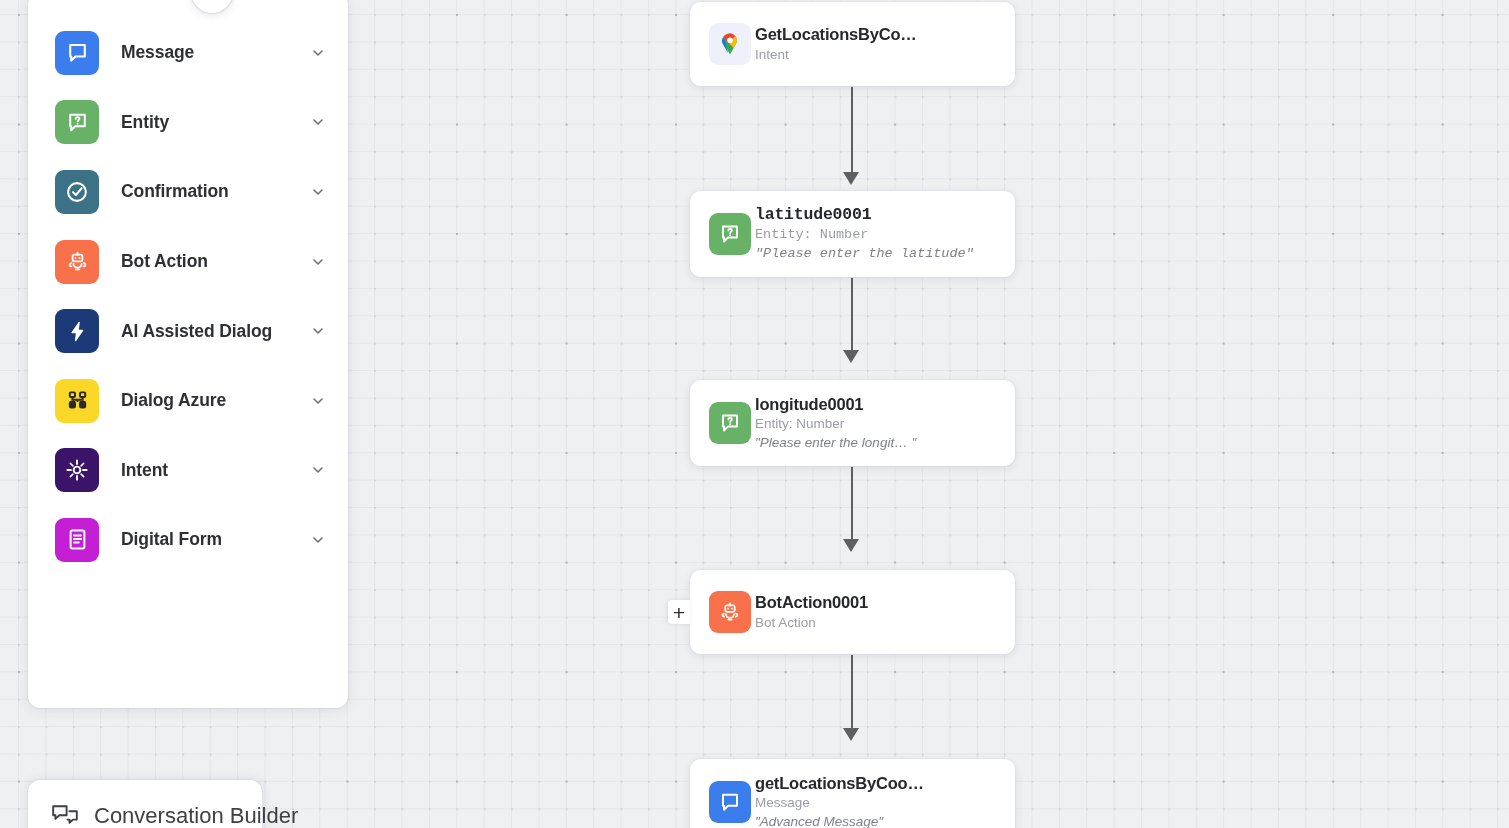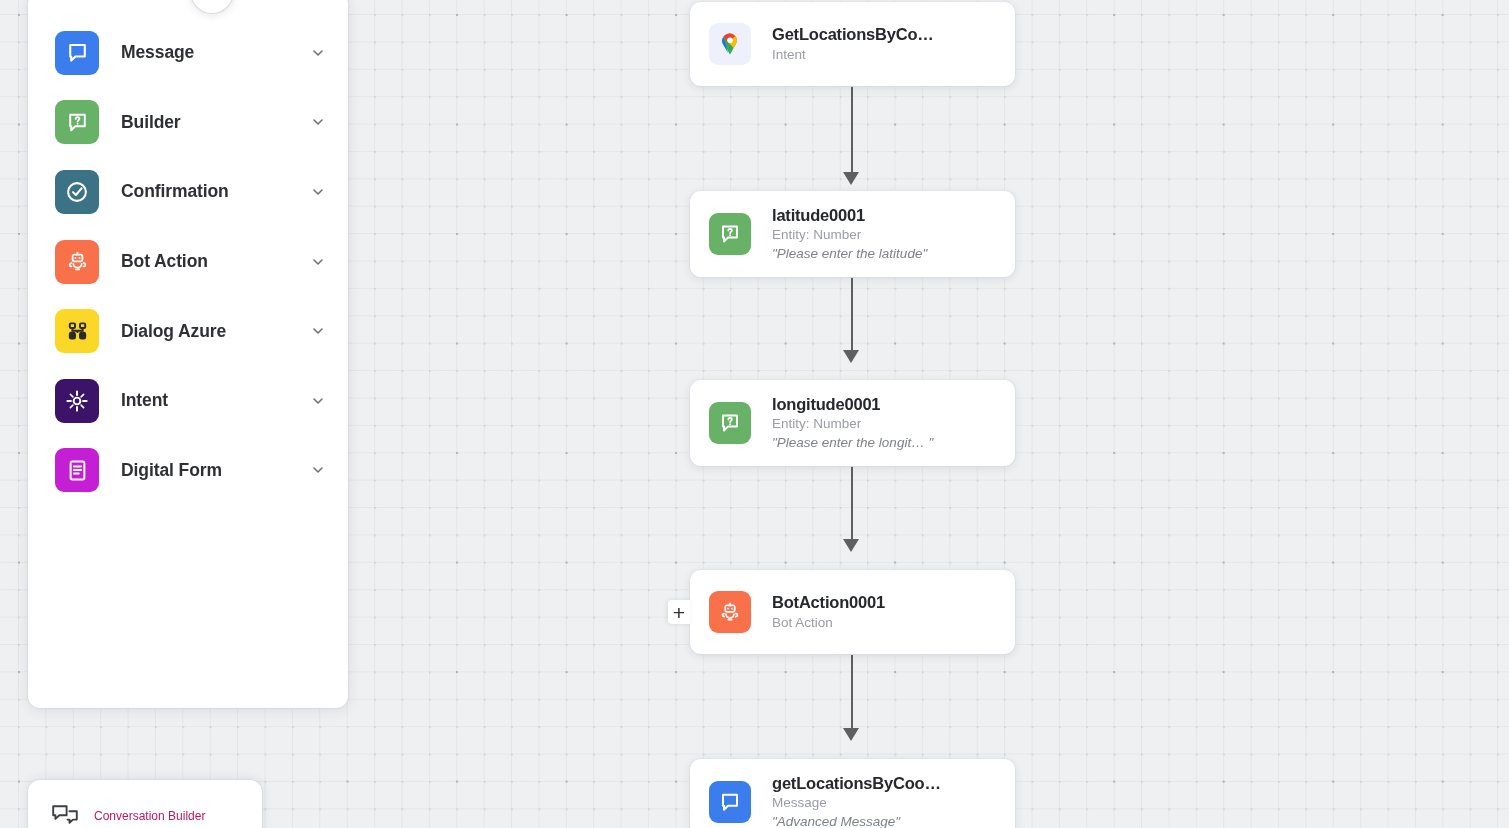--- a/index.html
+++ b/index.html
@@ -84,23 +84,23 @@
     background: #fff;
     border-radius: 12px;
     box-shadow: 0 -1px 12px rgba(30,35,60,.10), 0 0 0 1px rgba(228,230,234,.8);
     display: flex; align-items: center;
     padding-left: 22px;
     z-index: 8;
     cursor: pointer;
   }
   #conv-builder .cb-label {
     margin-left: 14px;
-    font-size: 12px;
+    font-size: 22px;
     font-weight: 400;
-    color: #be185d;
+    color: #404040;
     white-space: nowrap;
   }
 
   
   .node {
     position: absolute;
     left: 690px;
     width: 325px;
     background: #fff;
     border-radius: 11px;
@@ -108,21 +108,21 @@
     display: flex; align-items: center;
     padding-left: 19px;
     cursor: pointer;
   }
   .node-icon {
     width: 42px; height: 42px;
     border-radius: 9px;
     flex: 0 0 42px;
     display: flex; align-items: center; justify-content: center;
   }
-  .node-text { margin-left: 21px; min-width: 0; }
+  .node-text { margin-left: 4px; min-width: 0; }
   .node-title {
     font-size: 16.5px; font-weight: 700; color: #27282c;
     letter-spacing: -.2px; line-height: 1.25;
     white-space: nowrap;
   }
   .node-sub {
     font-size: 13.5px; color: #9a9da3; line-height: 1.3; margin-top: 1px;
     white-space: nowrap;
   }
   .node-prompt {
@@ -176,21 +176,21 @@
         <path d="M5.9 5.2c-.8 1.1-1.3 2.4-1.3 3.9 0 1.1.3 2.1.8 3l4.9 8.5-4.4-15.4z" fill="#1A73E8"></path>
         <circle cx="12" cy="8.6" r="2.6" fill="#FFFFFF"></circle>
       </svg>
     </div>
     <div class="node-text">
       <div class="node-title">GetLocationsByCo…</div>
       <div class="node-sub">Intent</div>
     </div>
   </div>
 
-  <div class="node" style="top:191px;height:86px;">
+  <div class="node" style="top:191px;height:86px;font-family:Liberation Mono, monospace;">
     <div class="node-icon" style="background:#68B268;">
       <svg width="24" height="24" viewBox="0 0 24 24" fill="none" stroke="#fff" stroke-width="1.9" stroke-linecap="round" stroke-linejoin="round">
         <path d="M5 4.5h14v11H10l-4 4v-4H5z"></path>
         <path d="M10.3 8.6c0-1 .8-1.7 1.8-1.7s1.8.7 1.8 1.6c0 1.4-1.8 1.4-1.8 2.7" stroke-width="1.7"></path>
         <circle cx="12.1" cy="13.2" r=".85" fill="#fff" stroke="none"></circle>
       </svg>
     </div>
     <div class="node-text">
       <div class="node-title">latitude0001</div>
       <div class="node-sub">Entity: Number</div>
@@ -262,21 +262,21 @@
       </div>
 
       <div class="pal-row">
         <div class="pal-icon" style="background:#68B268;">
           <svg width="25" height="25" viewBox="0 0 24 24" fill="none" stroke="#fff" stroke-width="1.9" stroke-linecap="round" stroke-linejoin="round">
             <path d="M5 4.5h14v11H10l-4 4v-4H5z"></path>
             <path d="M10.3 8.6c0-1 .8-1.7 1.8-1.7s1.8.7 1.8 1.6c0 1.4-1.8 1.4-1.8 2.7" stroke-width="1.7"></path>
             <circle cx="12.1" cy="13.2" r=".85" fill="#fff" stroke="none"></circle>
           </svg>
         </div>
-        <div class="pal-label">Builder</div>
+        <div class="pal-label">Entity</div>
         <svg class="pal-chev" viewBox="0 0 24 24" fill="none" stroke="currentColor" stroke-width="2.4" stroke-linecap="round" stroke-linejoin="round">
             <polyline points="6 9 12 15 18 9"></polyline>
           </svg>
       </div>
 
       <div class="pal-row">
         <div class="pal-icon" style="background:#3B7285;">
           <svg width="26" height="26" viewBox="0 0 24 24" fill="none" stroke="#fff" stroke-width="1.9" stroke-linecap="round" stroke-linejoin="round">
             <circle cx="12" cy="12" r="8.2"></circle>
             <polyline points="8.3 12.1 11 14.8 16.2 8.6"></polyline>
@@ -300,20 +300,31 @@
             <path d="M17.9 13.6c.9 0 1.6.7 1.6 1.5 0 .9-.7 1.6-1.6 1.6"></path>
             <path d="M10.4 19.6h3.2"></path>
           </svg>
         </div>
         <div class="pal-label">Bot Action</div>
         <svg class="pal-chev" viewBox="0 0 24 24" fill="none" stroke="currentColor" stroke-width="2.4" stroke-linecap="round" stroke-linejoin="round">
             <polyline points="6 9 12 15 18 9"></polyline>
           </svg>
       </div>
 
+      <div class="pal-row">
+        <div class="pal-icon" style="background:#1B3A77;">
+          <svg width="25" height="25" viewBox="0 0 24 24" fill="#fff" stroke="#fff" stroke-width="1.2" stroke-linejoin="round">
+            <path d="M13.6 3.2 6.8 13h4.3l-1 7.8L17 11h-4.4z"></path>
+          </svg>
+        </div>
+        <div class="pal-label">AI Assisted Dialog</div>
+        <svg class="pal-chev" viewBox="0 0 24 24" fill="none" stroke="currentColor" stroke-width="2.4" stroke-linecap="round" stroke-linejoin="round">
+            <polyline points="6 9 12 15 18 9"></polyline>
+          </svg>
+      </div>
 
       <div class="pal-row">
         <div class="pal-icon" style="background:#FBD827;">
           <svg width="25" height="25" viewBox="0 0 24 24" fill="none" stroke="#2b2b2b" stroke-width="1.9">
             <rect x="4.6" y="4.2" width="5" height="4.4" rx="1"></rect>
             <rect x="14.4" y="4.2" width="5" height="4.4" rx="1"></rect>
             <path d="M7.1 8.6v2.6h9.8V8.6M12 11.2v1.4" stroke-linecap="round"></path>
             <rect x="4.6" y="13.2" width="5" height="5.6" rx="1.4" fill="#2b2b2b"></rect>
             <rect x="14.4" y="13.2" width="5" height="5.6" rx="1.4" fill="#2b2b2b"></rect>
           </svg>

